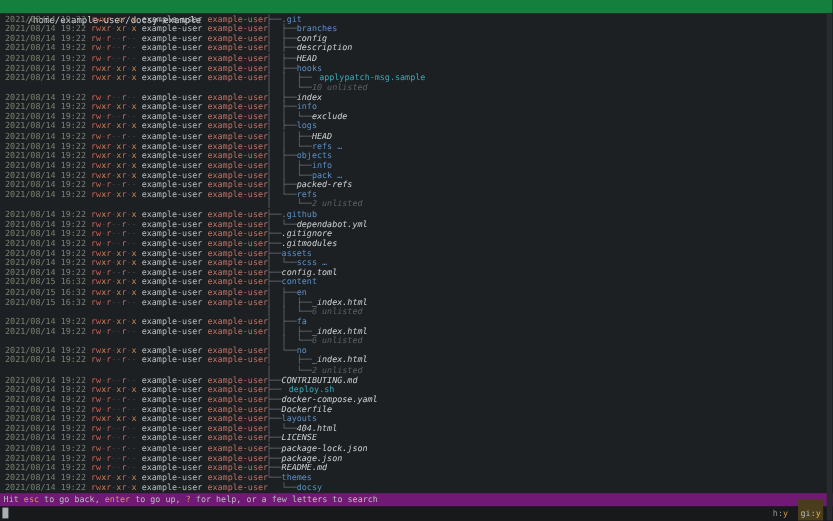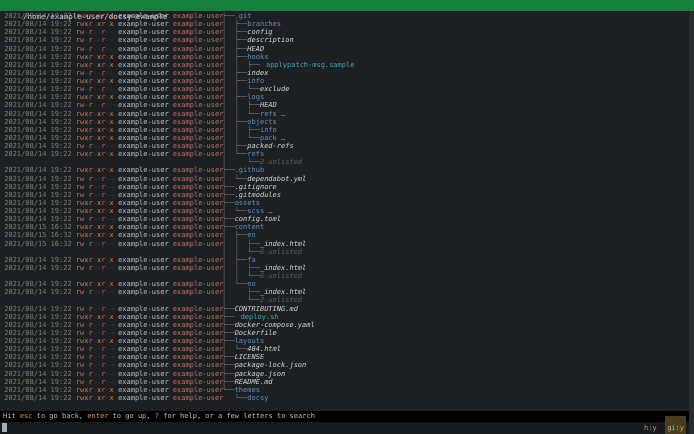--- a/index.html
+++ b/index.html
@@ -36,21 +36,21 @@
   .pdash{color:#3f4448;}
   .owner{color:#b6bbbf;}
   .group{color:#bf6f63;}
   .branch{color:#6e747a;}
   .n-dir{color:#5b8fc2;}
   .n-file{color:#ccd1d4;font-style:italic;}
   .n-exec{color:#39a7b3;padding-left:6px;}
   .n-un{color:#595f63;font-style:italic;}
   
   #status-bar{
-    height:11px;line-height:11px;background:#000000;
+    height:11px;line-height:11px;background:#701a75;
     color:#b9bdc0;font-size:7px;padding-left:3px;white-space:pre;
   }
   .key{color:#d39a4e;}
   
   #input-line{
     height:12px;background:#17191b;position:relative;
   }
   #cursor{
     position:absolute;left:2px;top:1px;width:4.5px;height:9px;
     background:#a9aeb2;
@@ -75,20 +75,21 @@
   </div>
 
   <div id="tree">
       <div class="row"><span class="meta"><span class="date"> 2021/08/14 19:22 </span><span><span class="prw">r</span><span class="prw">w</span><span class="px">x</span><span class="prw">r</span><span class="pdash">-</span><span class="px">x</span><span class="prw">r</span><span class="pdash">-</span><span class="px">x</span></span><span> </span><span class="owner">example-user</span><span> </span><span class="group">example-user</span></span><span class="branch">├──</span><span class="n-dir">.git</span></div>
       <div class="row"><span class="meta"><span class="date"> 2021/08/14 19:22 </span><span><span class="prw">r</span><span class="prw">w</span><span class="px">x</span><span class="prw">r</span><span class="pdash">-</span><span class="px">x</span><span class="prw">r</span><span class="pdash">-</span><span class="px">x</span></span><span> </span><span class="owner">example-user</span><span> </span><span class="group">example-user</span></span><span class="branch">│  ├──</span><span class="n-dir">branches</span></div>
       <div class="row"><span class="meta"><span class="date"> 2021/08/14 19:22 </span><span><span class="prw">r</span><span class="prw">w</span><span class="pdash">-</span><span class="prw">r</span><span class="pdash">-</span><span class="pdash">-</span><span class="prw">r</span><span class="pdash">-</span><span class="pdash">-</span></span><span> </span><span class="owner">example-user</span><span> </span><span class="group">example-user</span></span><span class="branch">│  ├──</span><span class="n-file">config</span></div>
       <div class="row"><span class="meta"><span class="date"> 2021/08/14 19:22 </span><span><span class="prw">r</span><span class="prw">w</span><span class="pdash">-</span><span class="prw">r</span><span class="pdash">-</span><span class="pdash">-</span><span class="prw">r</span><span class="pdash">-</span><span class="pdash">-</span></span><span> </span><span class="owner">example-user</span><span> </span><span class="group">example-user</span></span><span class="branch">│  ├──</span><span class="n-file">description</span></div>
       <div class="row"><span class="meta"><span class="date"> 2021/08/14 19:22 </span><span><span class="prw">r</span><span class="prw">w</span><span class="pdash">-</span><span class="prw">r</span><span class="pdash">-</span><span class="pdash">-</span><span class="prw">r</span><span class="pdash">-</span><span class="pdash">-</span></span><span> </span><span class="owner">example-user</span><span> </span><span class="group">example-user</span></span><span class="branch">│  ├──</span><span class="n-file">HEAD</span></div>
       <div class="row"><span class="meta"><span class="date"> 2021/08/14 19:22 </span><span><span class="prw">r</span><span class="prw">w</span><span class="px">x</span><span class="prw">r</span><span class="pdash">-</span><span class="px">x</span><span class="prw">r</span><span class="pdash">-</span><span class="px">x</span></span><span> </span><span class="owner">example-user</span><span> </span><span class="group">example-user</span></span><span class="branch">│  ├──</span><span class="n-dir">hooks</span></div>
       <div class="row"><span class="meta"><span class="date"> 2021/08/14 19:22 </span><span><span class="prw">r</span><span class="prw">w</span><span class="px">x</span><span class="prw">r</span><span class="pdash">-</span><span class="px">x</span><span class="prw">r</span><span class="pdash">-</span><span class="px">x</span></span><span> </span><span class="owner">example-user</span><span> </span><span class="group">example-user</span></span><span class="branch">│  │  ├──</span><span class="n-exec">applypatch-msg.sample</span></div>
+      <div class="row"><span class="meta"></span><span class="branch">│  │  └──</span><span class="n-un">10 unlisted</span></div>
       <div class="row"><span class="meta"><span class="date"> 2021/08/14 19:22 </span><span><span class="prw">r</span><span class="prw">w</span><span class="pdash">-</span><span class="prw">r</span><span class="pdash">-</span><span class="pdash">-</span><span class="prw">r</span><span class="pdash">-</span><span class="pdash">-</span></span><span> </span><span class="owner">example-user</span><span> </span><span class="group">example-user</span></span><span class="branch">│  ├──</span><span class="n-file">index</span></div>
       <div class="row"><span class="meta"><span class="date"> 2021/08/14 19:22 </span><span><span class="prw">r</span><span class="prw">w</span><span class="px">x</span><span class="prw">r</span><span class="pdash">-</span><span class="px">x</span><span class="prw">r</span><span class="pdash">-</span><span class="px">x</span></span><span> </span><span class="owner">example-user</span><span> </span><span class="group">example-user</span></span><span class="branch">│  ├──</span><span class="n-dir">info</span></div>
       <div class="row"><span class="meta"><span class="date"> 2021/08/14 19:22 </span><span><span class="prw">r</span><span class="prw">w</span><span class="pdash">-</span><span class="prw">r</span><span class="pdash">-</span><span class="pdash">-</span><span class="prw">r</span><span class="pdash">-</span><span class="pdash">-</span></span><span> </span><span class="owner">example-user</span><span> </span><span class="group">example-user</span></span><span class="branch">│  │  └──</span><span class="n-file">exclude</span></div>
       <div class="row"><span class="meta"><span class="date"> 2021/08/14 19:22 </span><span><span class="prw">r</span><span class="prw">w</span><span class="px">x</span><span class="prw">r</span><span class="pdash">-</span><span class="px">x</span><span class="prw">r</span><span class="pdash">-</span><span class="px">x</span></span><span> </span><span class="owner">example-user</span><span> </span><span class="group">example-user</span></span><span class="branch">│  ├──</span><span class="n-dir">logs</span></div>
       <div class="row"><span class="meta"><span class="date"> 2021/08/14 19:22 </span><span><span class="prw">r</span><span class="prw">w</span><span class="pdash">-</span><span class="prw">r</span><span class="pdash">-</span><span class="pdash">-</span><span class="prw">r</span><span class="pdash">-</span><span class="pdash">-</span></span><span> </span><span class="owner">example-user</span><span> </span><span class="group">example-user</span></span><span class="branch">│  │  ├──</span><span class="n-file">HEAD</span></div>
       <div class="row"><span class="meta"><span class="date"> 2021/08/14 19:22 </span><span><span class="prw">r</span><span class="prw">w</span><span class="px">x</span><span class="prw">r</span><span class="pdash">-</span><span class="px">x</span><span class="prw">r</span><span class="pdash">-</span><span class="px">x</span></span><span> </span><span class="owner">example-user</span><span> </span><span class="group">example-user</span></span><span class="branch">│  │  └──</span><span class="n-dir">refs …</span></div>
       <div class="row"><span class="meta"><span class="date"> 2021/08/14 19:22 </span><span><span class="prw">r</span><span class="prw">w</span><span class="px">x</span><span class="prw">r</span><span class="pdash">-</span><span class="px">x</span><span class="prw">r</span><span class="pdash">-</span><span class="px">x</span></span><span> </span><span class="owner">example-user</span><span> </span><span class="group">example-user</span></span><span class="branch">│  ├──</span><span class="n-dir">objects</span></div>
       <div class="row"><span class="meta"><span class="date"> 2021/08/14 19:22 </span><span><span class="prw">r</span><span class="prw">w</span><span class="px">x</span><span class="prw">r</span><span class="pdash">-</span><span class="px">x</span><span class="prw">r</span><span class="pdash">-</span><span class="px">x</span></span><span> </span><span class="owner">example-user</span><span> </span><span class="group">example-user</span></span><span class="branch">│  │  ├──</span><span class="n-dir">info</span></div>
       <div class="row"><span class="meta"><span class="date"> 2021/08/14 19:22 </span><span><span class="prw">r</span><span class="prw">w</span><span class="px">x</span><span class="prw">r</span><span class="pdash">-</span><span class="px">x</span><span class="prw">r</span><span class="pdash">-</span><span class="px">x</span></span><span> </span><span class="owner">example-user</span><span> </span><span class="group">example-user</span></span><span class="branch">│  │  └──</span><span class="n-dir">pack …</span></div>
       <div class="row"><span class="meta"><span class="date"> 2021/08/14 19:22 </span><span><span class="prw">r</span><span class="prw">w</span><span class="pdash">-</span><span class="prw">r</span><span class="pdash">-</span><span class="pdash">-</span><span class="prw">r</span><span class="pdash">-</span><span class="pdash">-</span></span><span> </span><span class="owner">example-user</span><span> </span><span class="group">example-user</span></span><span class="branch">│  ├──</span><span class="n-file">packed-refs</span></div>

